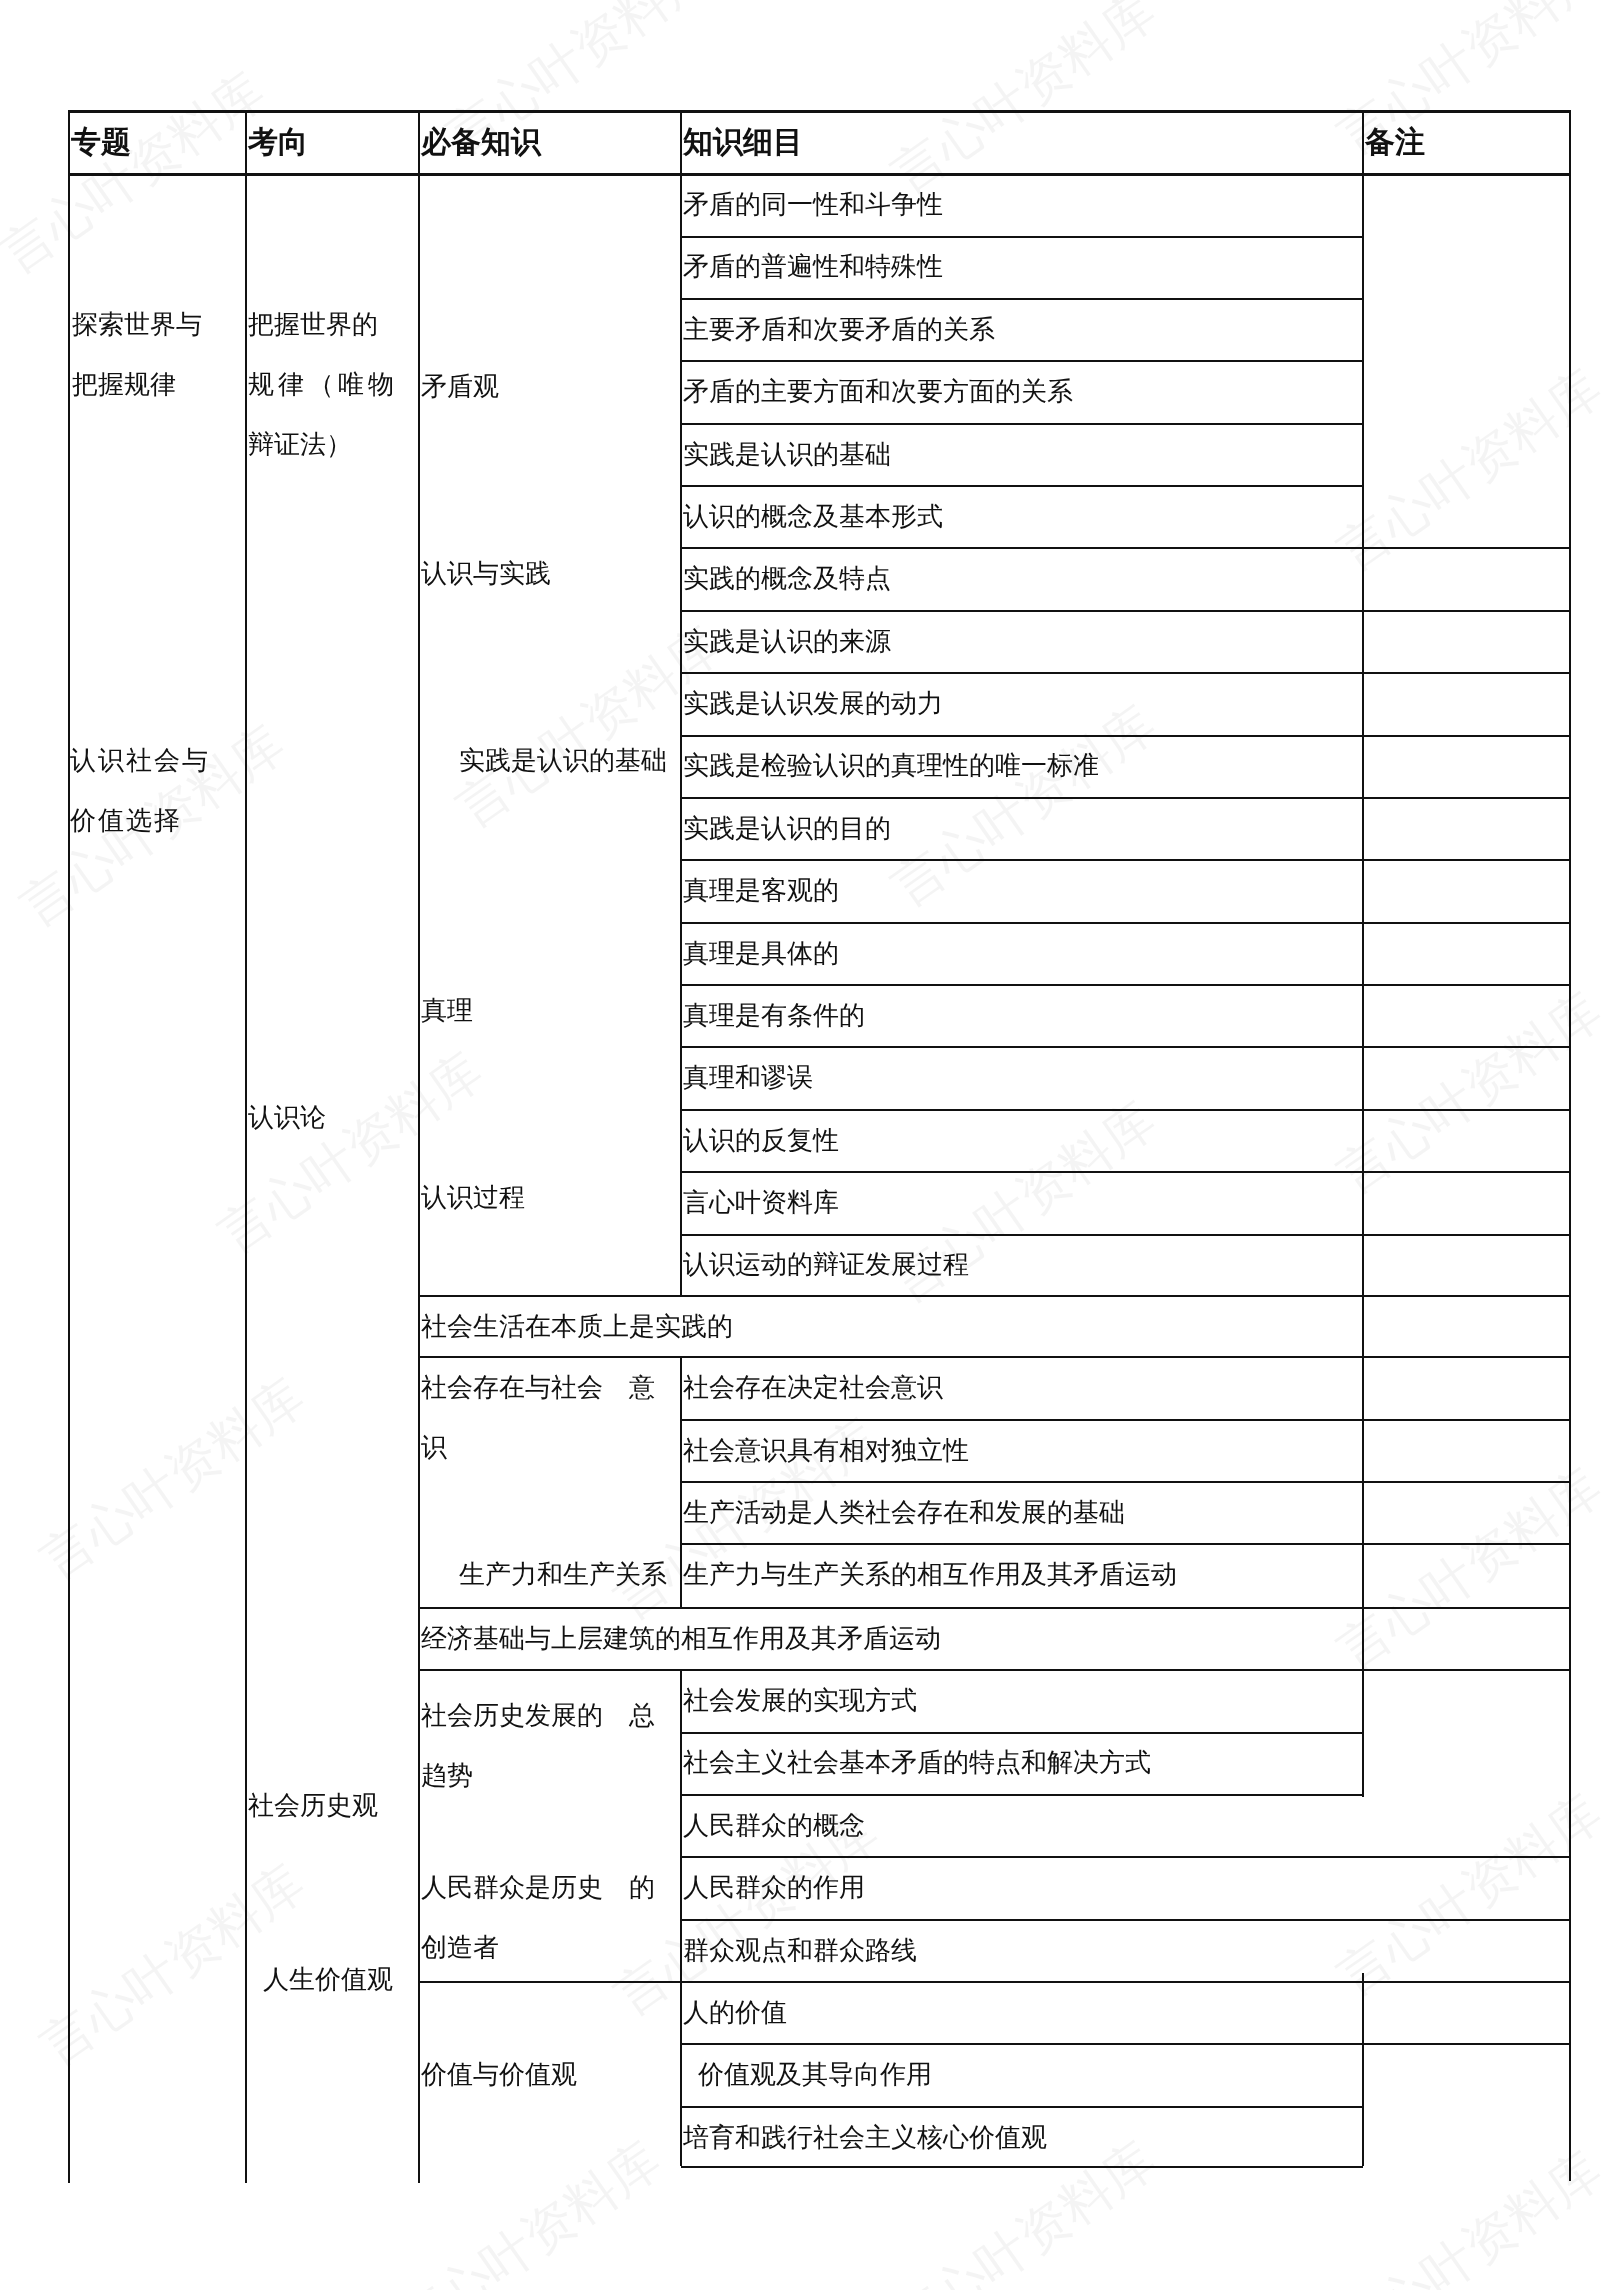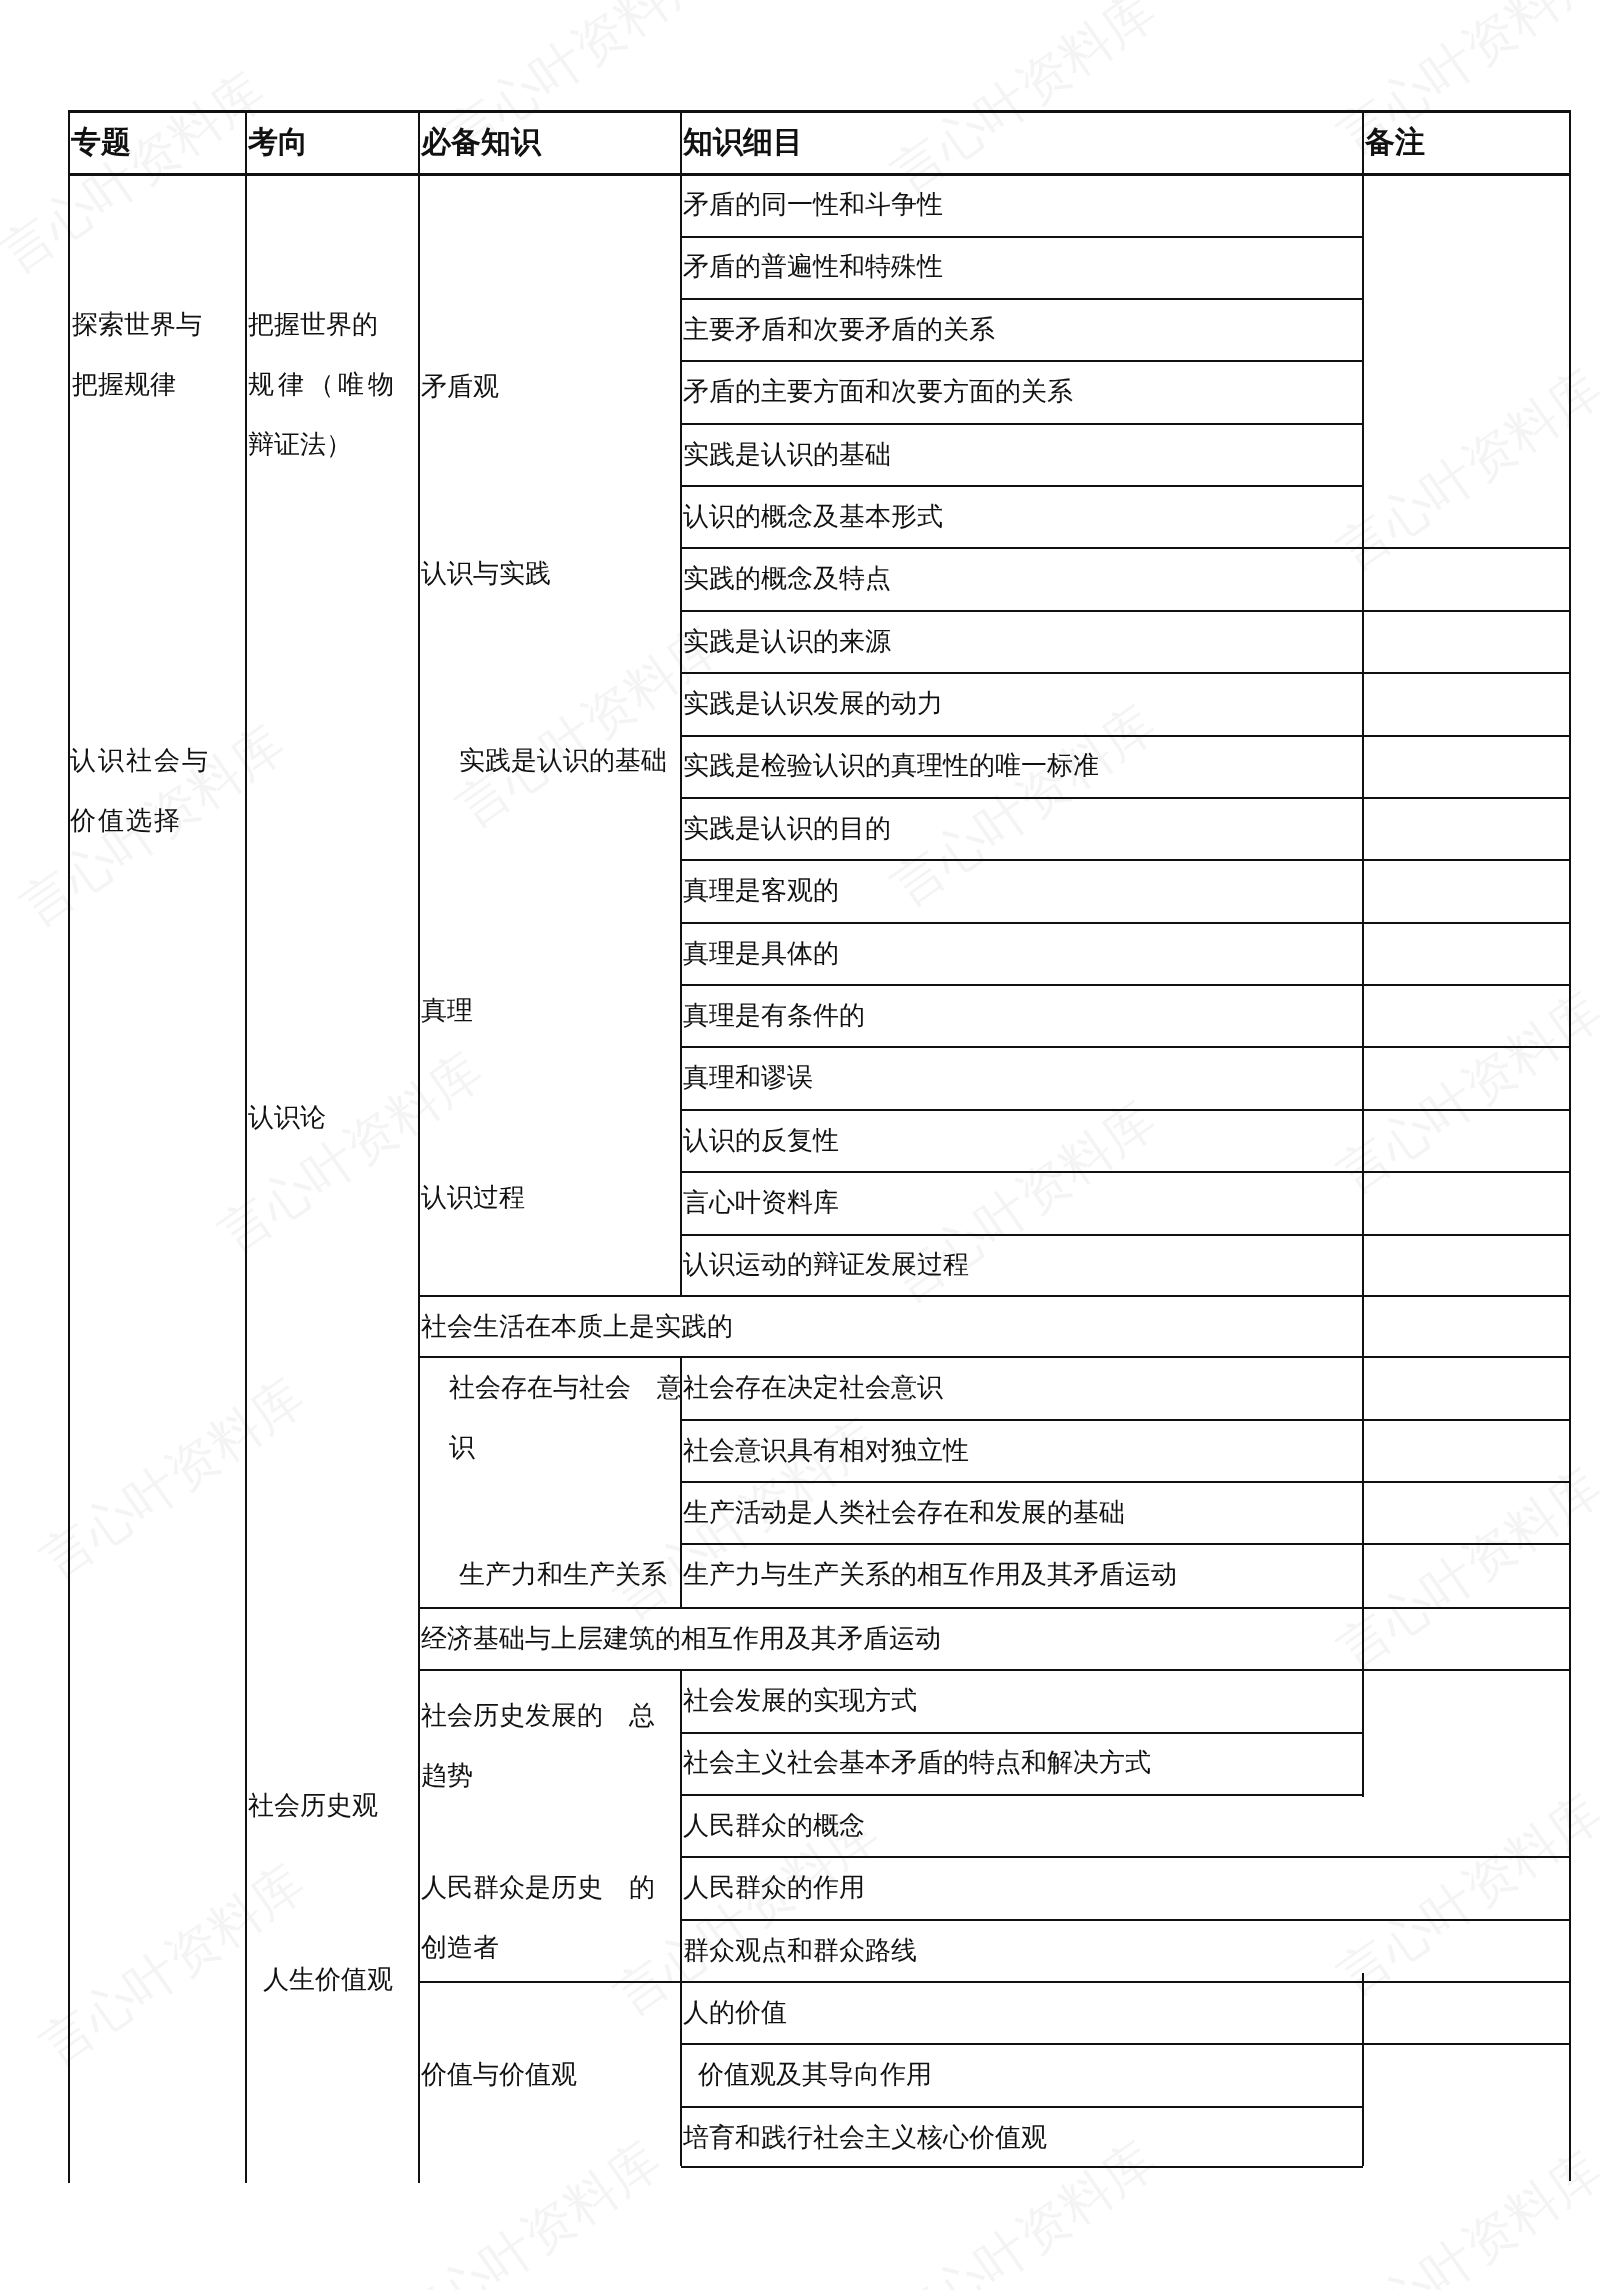--- a/index.html
+++ b/index.html
@@ -124,21 +124,21 @@
     <div class="txt" style="left:248px;top:1102px;">认识论</div>
     <div class="txt" style="left:248px;top:1790px;">社会历史观</div>
     <div class="txt" style="left:248px;top:1964px;margin-left:15px;">人生价值观</div>
 
     <div class="txt" style="left:421px;top:371px;">矛盾观</div>
     <div class="txt" style="left:421px;top:558px;">认识与实践</div>
     <div class="txt" style="left:459px;top:745px;">实践是认识的基础</div>
     <div class="txt" style="left:421px;top:995px;">真理</div>
     <div class="txt" style="left:421px;top:1182px;">认识过程</div>
     <div class="txt" style="left:421px;top:1311px;">社会生活在本质上是实践的</div>
-    <div class="txt" style="left:410px;top:1372px;padding-left:39px;">
+    <div class="txt" style="left:421px;top:1372px;">
       <div style="height:60px;">社会存在与社会　意</div>
       <div>识</div>
     </div>
     <div class="txt" style="left:459px;top:1559px;">生产力和生产关系</div>
     <div class="txt" style="left:421px;top:1623px;">经济基础与上层建筑的相互作用及其矛盾运动</div>
     <div class="txt" style="left:421px;top:1685px;">
       <div style="height:60px;margin-top:15px;">社会历史发展的　总</div>
       <div>趋势</div>
     </div>
     <div class="txt" style="left:421px;top:1872px;">

